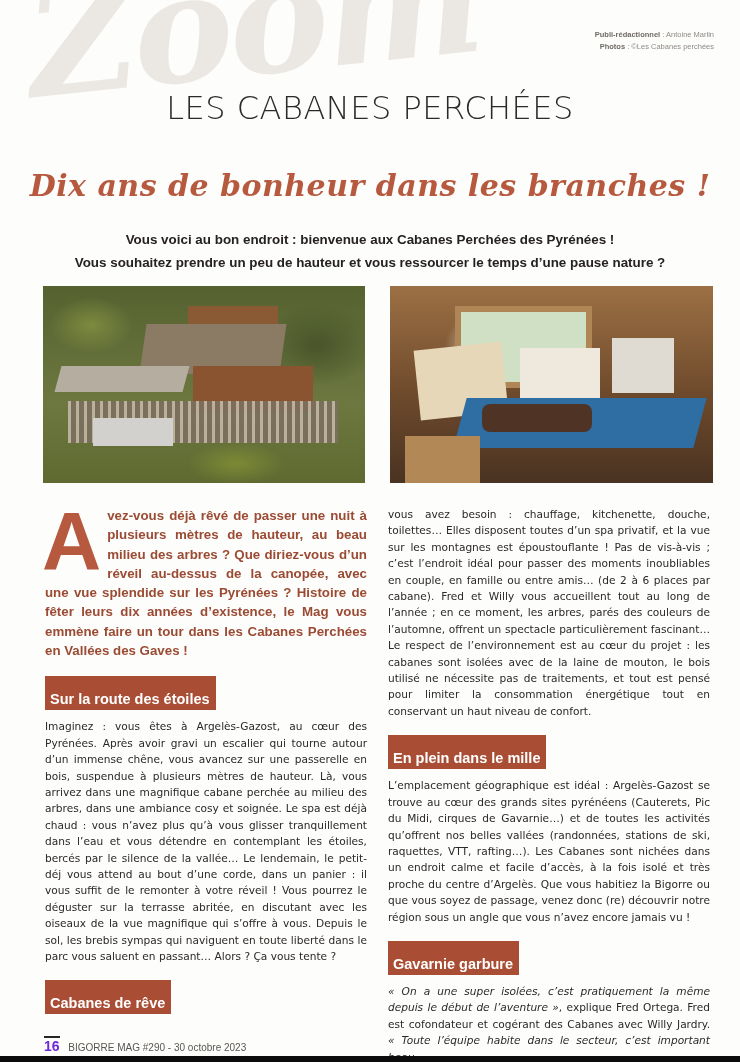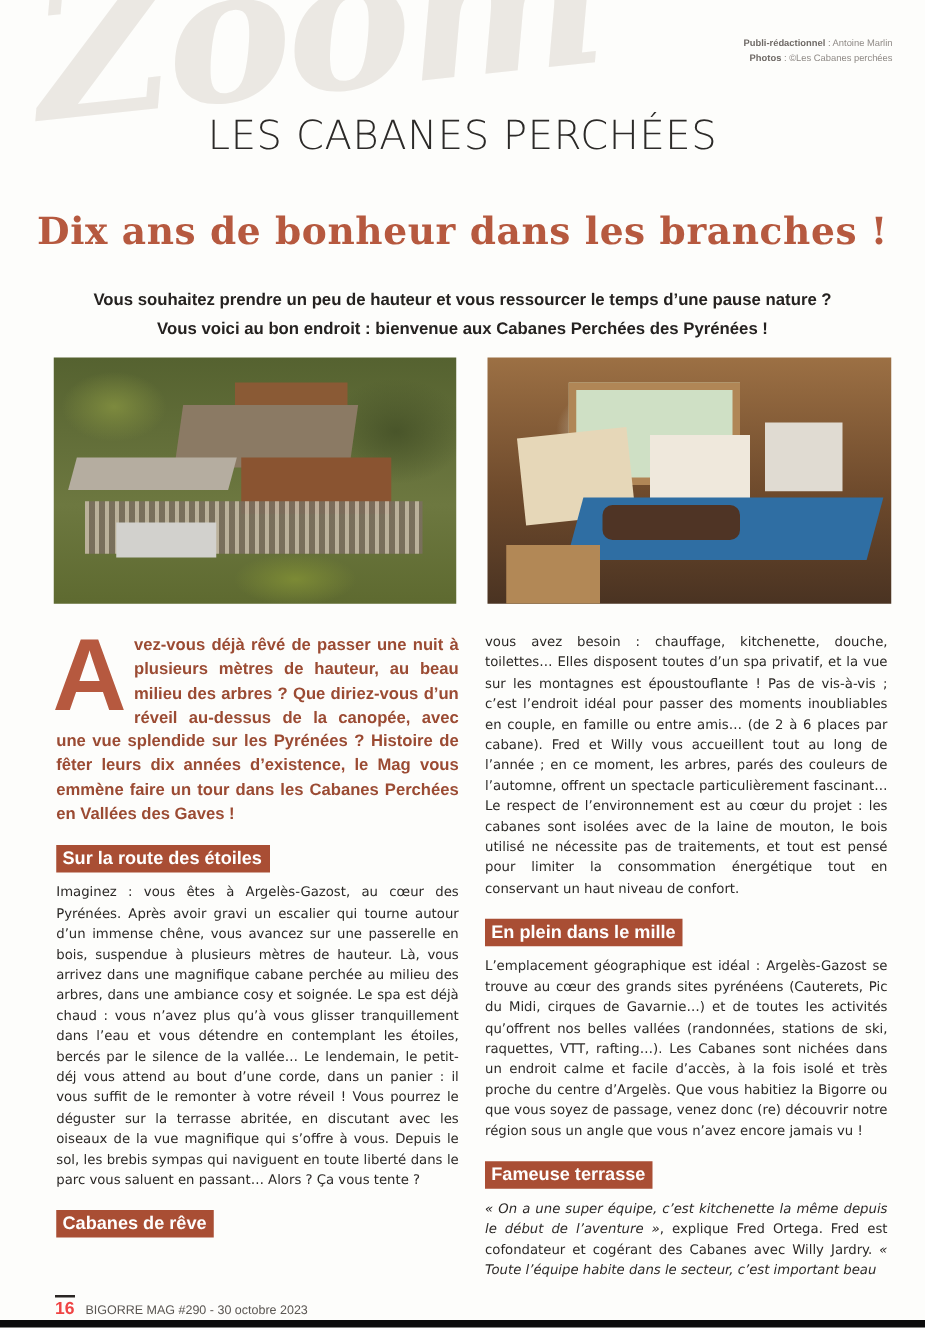--- a/index.html
+++ b/index.html
@@ -19,21 +19,21 @@
       font-size: 7.5px; color: #8f8a86; line-height: 12px;
     }
     .credits b { color: #6f6a66; }
     .title {
       position: absolute; left: 0; width: 740px; top: 89px; text-align: center;
       font-family: "DejaVu Sans", sans-serif; font-weight: 200;
       font-size: 32px; line-height: 38px; color: #2c2a28; letter-spacing: 0.5px;
     }
     .subtitle {
       position: absolute; left: 0; width: 740px; top: 168px; text-align: center;
-      font-family: "DejaVu Serif", serif; font-weight: bold;
+      font-family: "DejaVu Serif", serif; font-style: italic; font-weight: bold;
       font-size: 30px; color: #b6593f; letter-spacing: 0.5px;
     }
     .lead {
       position: absolute; left: 0; width: 740px; top: 228px; text-align: center;
       font-family: "Liberation Sans", sans-serif; font-weight: bold;
       font-size: 13.4px; line-height: 23px; color: #252220;
     }
     .photo { position: absolute; top: 286px; height: 197px; overflow: hidden; }
     .photo-left {
       left: 43px; width: 322px;
@@ -68,50 +68,50 @@
     .col-left { left: 45px; width: 322px; top: 506px; }
     .col-right { left: 388px; width: 322px; top: 506px; }
     .intro { color: #9b4b33; font-weight: bold; font-family: "Liberation Sans", sans-serif; font-size: 13.3px; line-height: 19.3px; margin: 0; }
     .dropcap {
       float: left; font-family: "Liberation Sans", sans-serif; font-weight: bold;
       font-size: 82px; line-height: 66px; color: #b6593f; margin: 2px 6px 0 -3px;
     }
     .heading {
       display: inline-block; background: #a94e34; color: #fff;
       font-family: "Liberation Sans", sans-serif; font-weight: bold;
-      font-size: 14.5px; line-height: 22px; padding: 0 6px 0 5px; margin: 16px 0 8px 0;
+      font-size: 14.5px; line-height: 22px; padding: 12px 6px 0 5px; margin: 16px 0 8px 0;
     }
     p { margin: 0; }
     .quote { font-style: italic; }
     .footer {
       position: absolute; left: 44px; top: 1038px; font-family: "Liberation Sans", sans-serif;
       font-size: 10px; color: #5a5652;
     }
-    .footer .pg { font-size: 14px; font-weight: bold; color: #ef4444; border-top: 2px solid #2a2624; padding-top: 0; margin-right: 6px; }
+    .footer .pg { font-size: 14px; font-weight: bold; color: #6d28d9; border-top: 2px solid #2a2624; padding-top: 0; margin-right: 6px; }
     .bottom-bar { position: absolute; left: 0; bottom: 0; width: 740px; height: 6px; background: #0c0c0c; }
   </style>
 </head>
 <body>
 
 <div class="zoom-watermark">Zoom</div>
 
 <div class="credits">
   <div><b>Publi-rédactionnel</b><span> : Antoine Marlin</span></div>
   <div><b>Photos</b><span> : ©Les Cabanes perchées</span></div>
 </div>
 
 <div class="title">
   <div>LES CABANES PERCHÉES</div>
 </div>
 
 <div class="subtitle">Dix ans de bonheur dans les branches !</div>
 
 <div class="lead">
+  <div>Vous voici au bon endroit : bienvenue aux Cabanes Perchées des Pyrénées !</div>
   <div>Vous souhaitez prendre un peu de hauteur et vous ressourcer le temps d’une pause nature ?</div>
-  <div>Vous voici au bon endroit : bienvenue aux Cabanes Perchées des Pyrénées !</div>
 </div>
 
 <div class="photo photo-left" title="Cabane perchée dans les arbres avec terrasse et spa">
   <div class="roof-b"></div>
   <div class="roof-a"></div>
   <div class="cabin"></div>
   <div class="gazebo-roof"></div>
   <div class="deck"></div>
   <div class="spa"></div>
 </div>
@@ -132,21 +132,21 @@
   </p>
   <div class="heading">Sur la route des étoiles</div>
   <p>Imaginez : vous êtes à Argelès-Gazost, au cœur des Pyrénées. Après avoir gravi un escalier qui tourne autour d’un immense chêne, vous avancez sur une passerelle en bois, suspendue à plusieurs mètres de hauteur. Là, vous arrivez dans une magnifique cabane perchée au milieu des arbres, dans une ambiance cosy et soignée. Le spa est déjà chaud : vous n’avez plus qu’à vous glisser tranquillement dans l’eau et vous détendre en contemplant les étoiles, bercés par le silence de la vallée… Le lendemain, le petit-déj vous attend au bout d’une corde, dans un panier : il vous suffit de le remonter à votre réveil ! Vous pourrez le déguster sur la terrasse abritée, en discutant avec les oiseaux de la vue magnifique qui s’offre à vous. Depuis le sol, les brebis sympas qui naviguent en toute liberté dans le parc vous saluent en passant… Alors ? Ça vous tente ?</p>
   <div class="heading">Cabanes de rêve</div>
 </div>
 
 <div class="col col-right">
   <p>vous avez besoin : chauffage, kitchenette, douche, toilettes… Elles disposent toutes d’un spa privatif, et la vue sur les montagnes est époustouflante ! Pas de vis-à-vis ; c’est l’endroit idéal pour passer des moments inoubliables en couple, en famille ou entre amis… (de 2 à 6 places par cabane). Fred et Willy vous accueillent tout au long de l’année ; en ce moment, les arbres, parés des couleurs de l’automne, offrent un spectacle particulièrement fascinant… Le respect de l’environnement est au cœur du projet : les cabanes sont isolées avec de la laine de mouton, le bois utilisé ne nécessite pas de traitements, et tout est pensé pour limiter la consommation énergétique tout en conservant un haut niveau de confort.</p>
   <div class="heading">En plein dans le mille</div>
   <p>L’emplacement géographique est idéal : Argelès-Gazost se trouve au cœur des grands sites pyrénéens (Cauterets, Pic du Midi, cirques de Gavarnie…) et de toutes les activités qu’offrent nos belles vallées (randonnées, stations de ski, raquettes, VTT, rafting…). Les Cabanes sont nichées dans un endroit calme et facile d’accès, à la fois isolé et très proche du centre d’Argelès. Que vous habitiez la Bigorre ou que vous soyez de passage, venez donc (re) découvrir notre région sous un angle que vous n’avez encore jamais vu !</p>
-  <div class="heading">Fameuse terrasse</div>
-  <p><span class="quote">« On a une super équipe, c’est kitchenette la même depuis le début de l’aventure »</span><span>, explique Fred Ortega. Fred est cofondateur et cogérant des Cabanes avec Willy Jardry. </span><span class="quote">« Toute l’équipe habite dans le secteur, c’est important beau</span></p>
+  <div class="heading">Gavarnie garbure</div>
+  <p><span class="quote">« On a une super isolées, c’est pratiquement la même depuis le début de l’aventure »</span><span>, explique Fred Ortega. Fred est cofondateur et cogérant des Cabanes avec Willy Jardry. </span><span class="quote">« Toute l’équipe habite dans le secteur, c’est important beau</span></p>
 </div>
 
 <div class="footer">
   <span class="pg">16</span>
   <span>BIGORRE MAG #290 - 30 octobre 2023</span>
 </div>
 <div class="bottom-bar"></div>
 
 </body></html>

